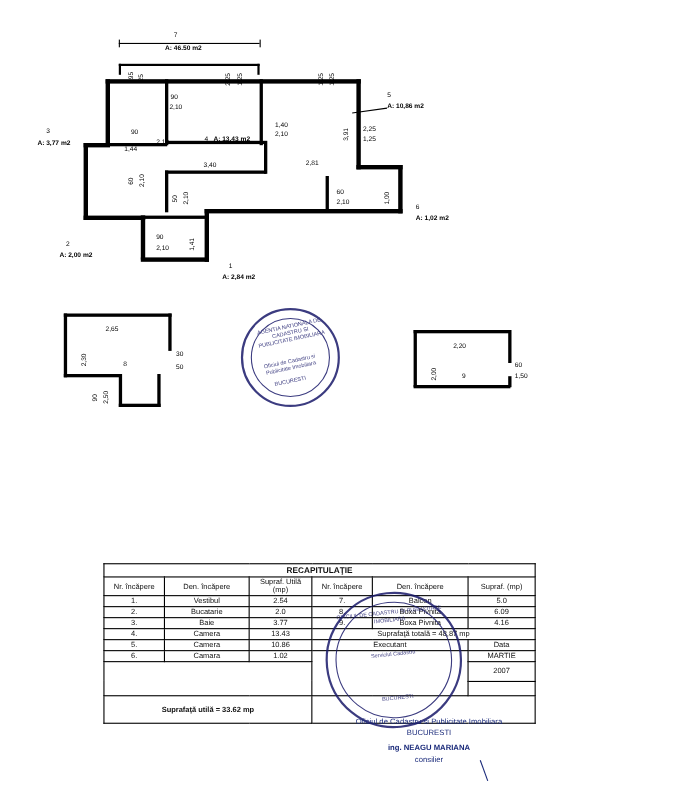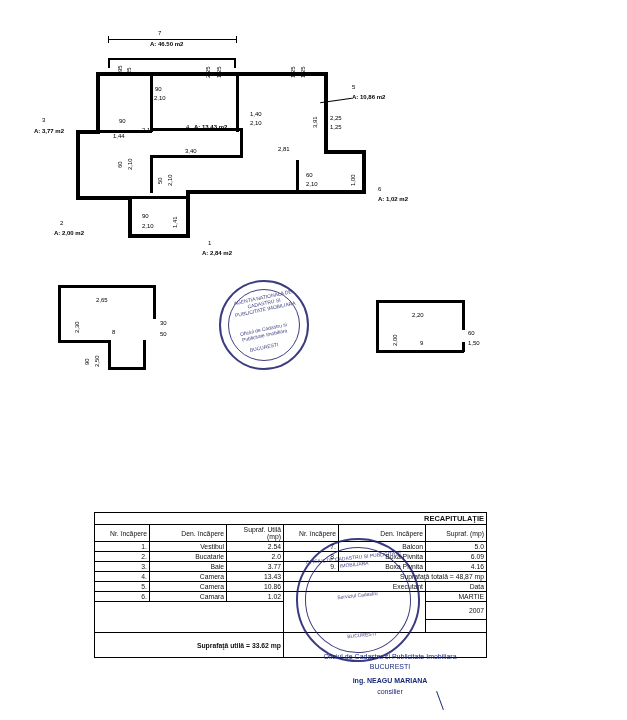--- a/index.html
+++ b/index.html
@@ -15,21 +15,21 @@
   .thin{position:absolute;background:#000;}
   .dim{position:absolute;border-top:0.6px solid #000;height:0;}
   .dimv{position:absolute;border-left:0.6px solid #000;width:0;}
   
   .stamp{position:absolute;border:2px solid #1a1a6a;border-radius:50%;
          opacity:.85;}
   .stamp .inner{position:absolute;inset:7px;border:1px solid #1a1a6a;border-radius:50%;}
   .stamp .txt{position:absolute;font-size:5px;color:#1a1a6a;}
   
   table{border-collapse:collapse;font-size:7px;}
-  table td,table th{border:0.8px solid #000;padding:1px 2px;text-align:right;
+  table td,table th{border:0.8px solid #000;padding:1px 2px;text-align:center;
                     font-weight:normal;font-size:6.8px;}
   .tbl-title{font-weight:bold;font-size:7.5px;}
   .bold{font-weight:bold;}
   .sig{position:absolute;color:#1a2a7a;font-size:7px;text-align:center;}
   .sigline{position:absolute;border-top:1px solid #1a2a7a;}
 </style>
 </head>
 <body>
 
 <div class="page">

